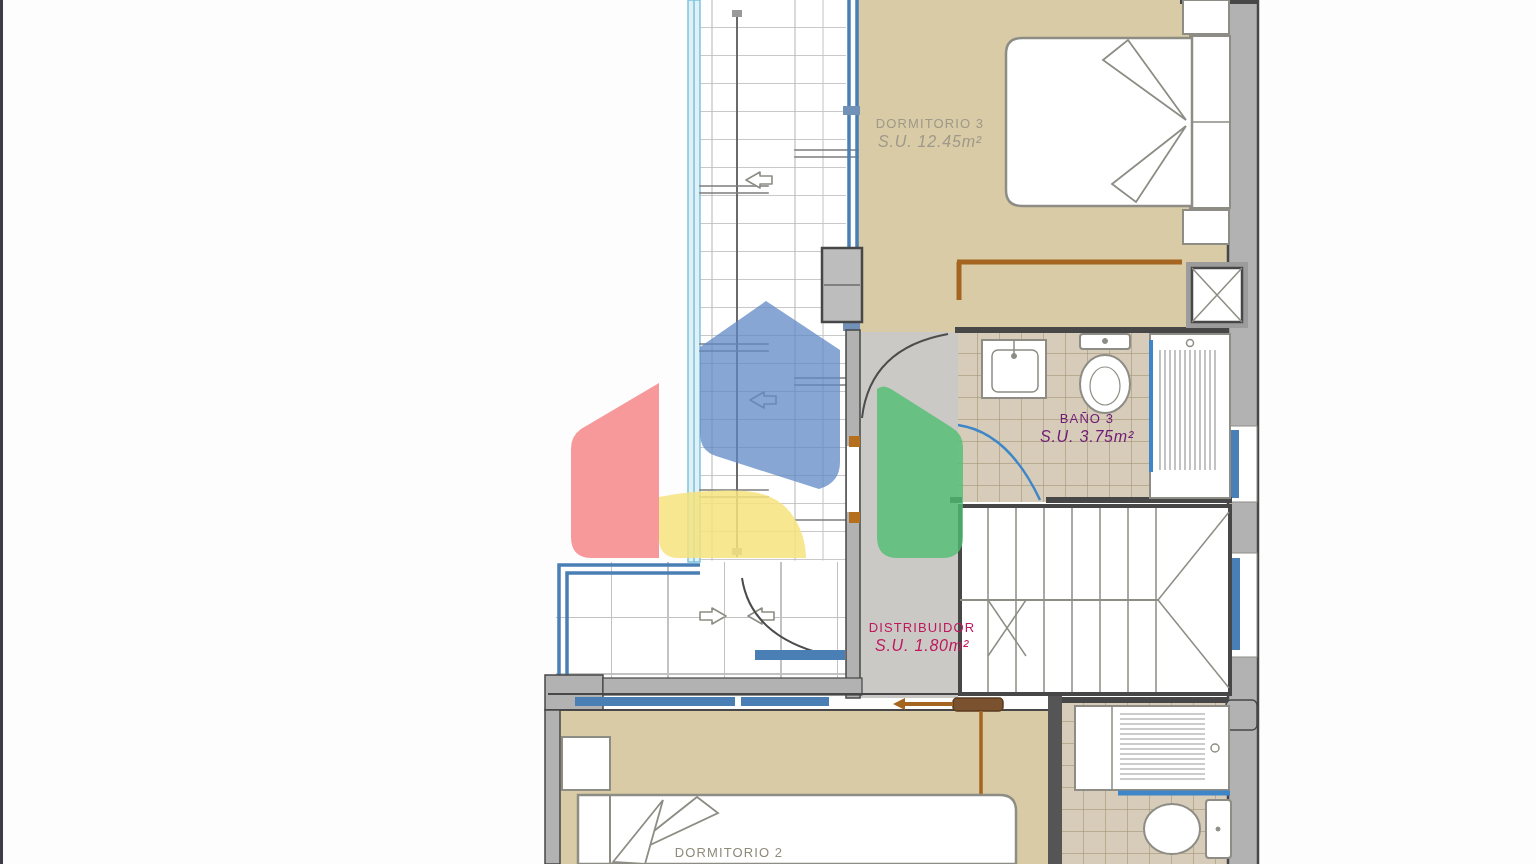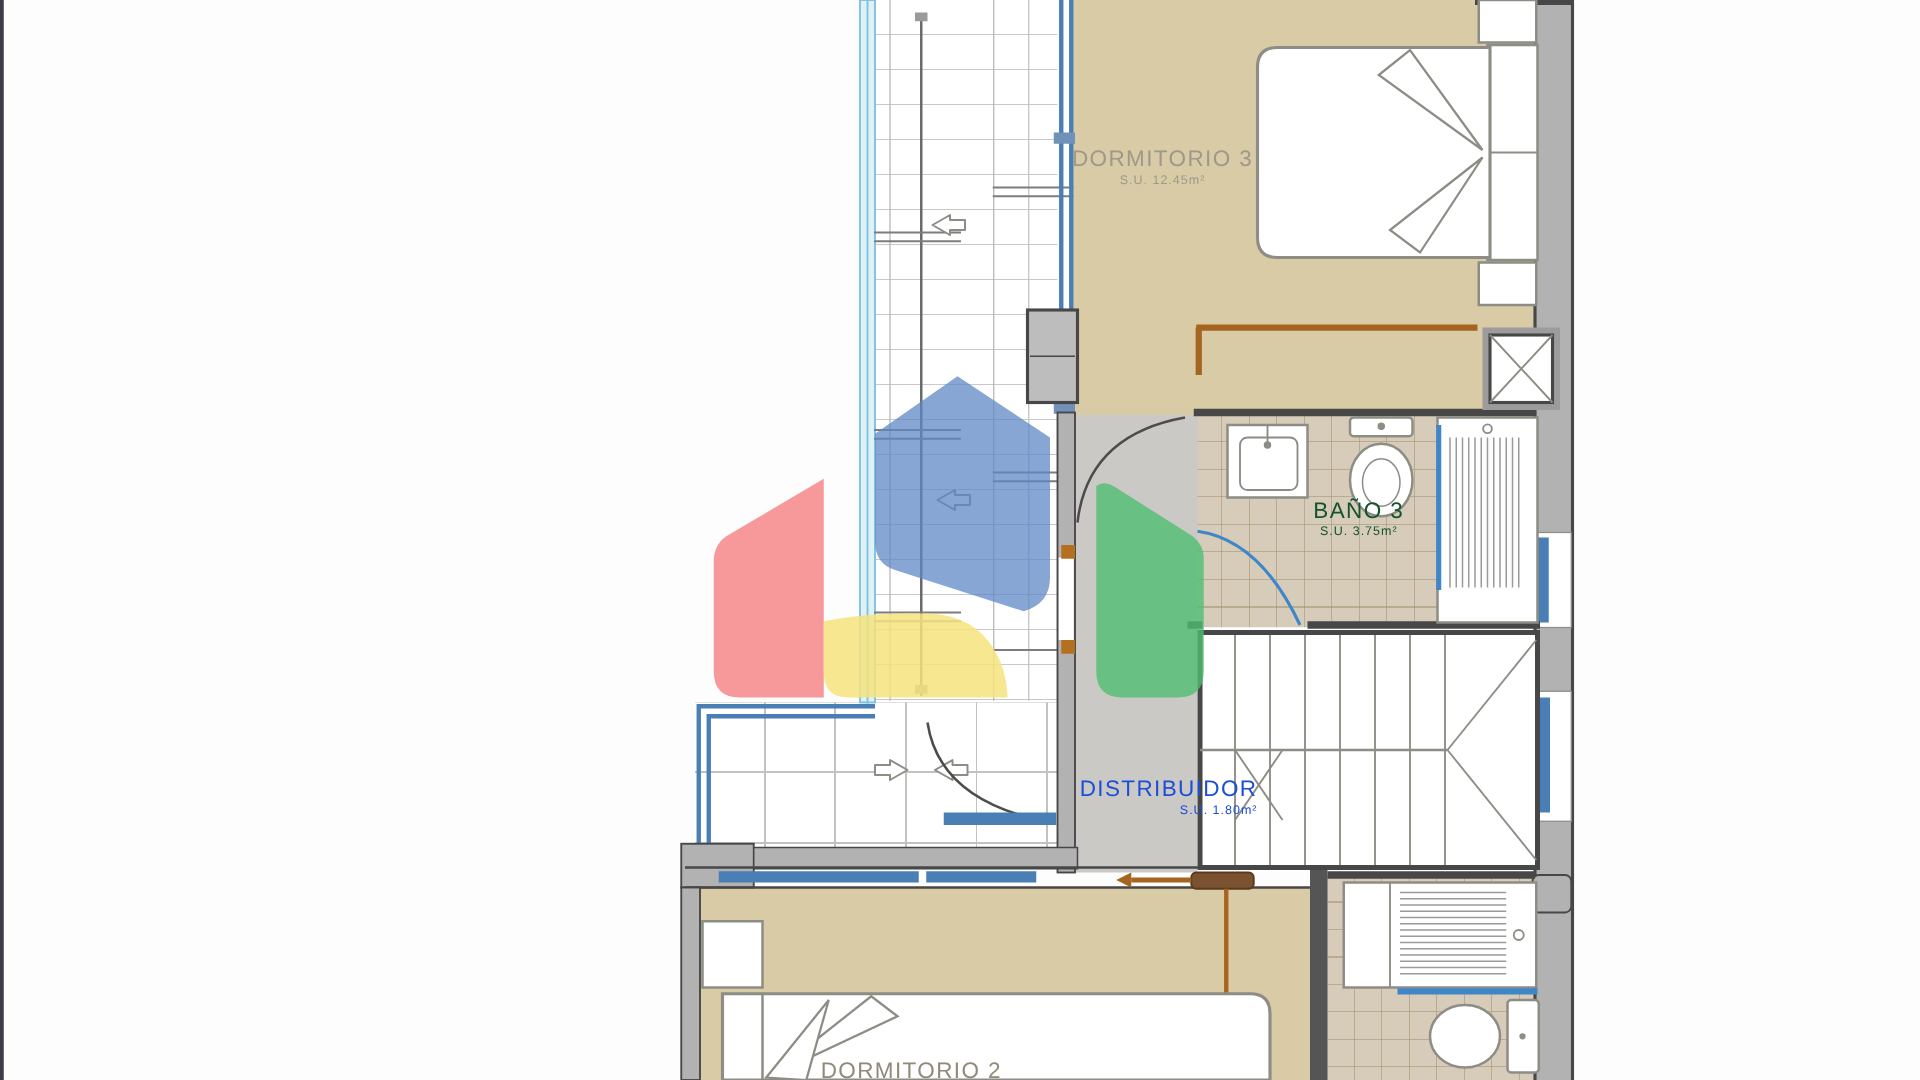--- a/index.html
+++ b/index.html
@@ -29,25 +29,25 @@
   #floor-dorm2{left:548px;top:710px;width:500px;height:154px;background:#d8cba6;}
   #floor-bano2{left:1062px;top:700px;width:166px;height:164px;background:#d6ccb9;
     background-image:
       repeating-linear-gradient(90deg, transparent 0 21px, rgba(160,145,110,.55) 21px 22px),
       repeating-linear-gradient(180deg, transparent 0 21px, rgba(160,145,110,.55) 21px 22px);}
   
   #linework{left:0;top:0;z-index:2;}
   #watermark{left:0;top:0;z-index:4;}
   
   .room-label{z-index:3;text-align:center;color:#9f998a;letter-spacing:1.1px;line-height:1.25;}
-  .room-label .rname{font-size:18px;}
-  .room-label .rarea{font-size:10px;letter-spacing:.8px;}
+  .room-label .rname{font-size:13px;}
+  .room-label .rarea{font-size:16px;letter-spacing:.8px;font-style:italic;}
   #label-dorm3{left:830px;top:116px;width:200px;}
-  #label-bano3{left:1007px;top:397px;width:160px;color:#14532d;}
-  #label-distribuidor{left:838px;top:620px;width:168px;color:#1d4ed8;text-align:right;}
+  #label-bano3{left:1007px;top:411px;width:160px;color:#701a75;}
+  #label-distribuidor{left:838px;top:620px;width:168px;color:#be185d;}
   #label-dorm2{left:629px;top:845px;width:200px;color:#8f8a7a;}
 </style>
 </head>
 <body>
 
 <div id="stage">
 
   <div class="abs floor" id="floor-corridor"></div>
   <div class="abs floor" id="floor-dorm3"></div>
   <div class="abs floor" id="floor-wardrobe"></div>

